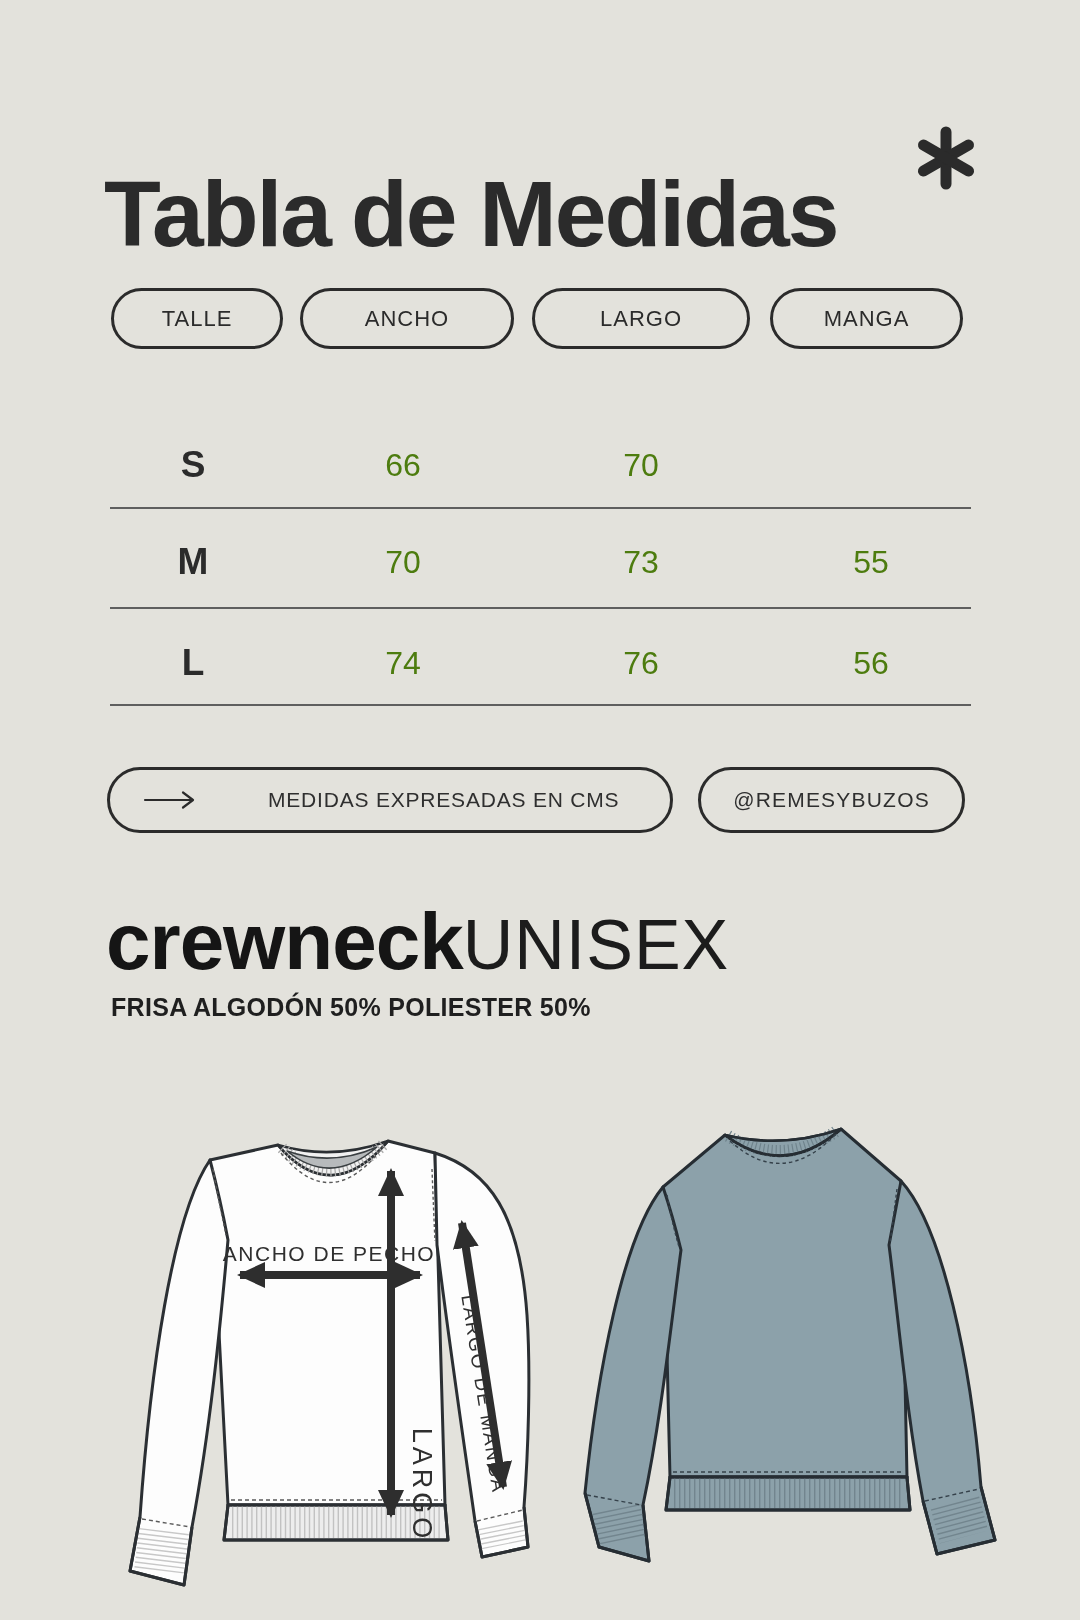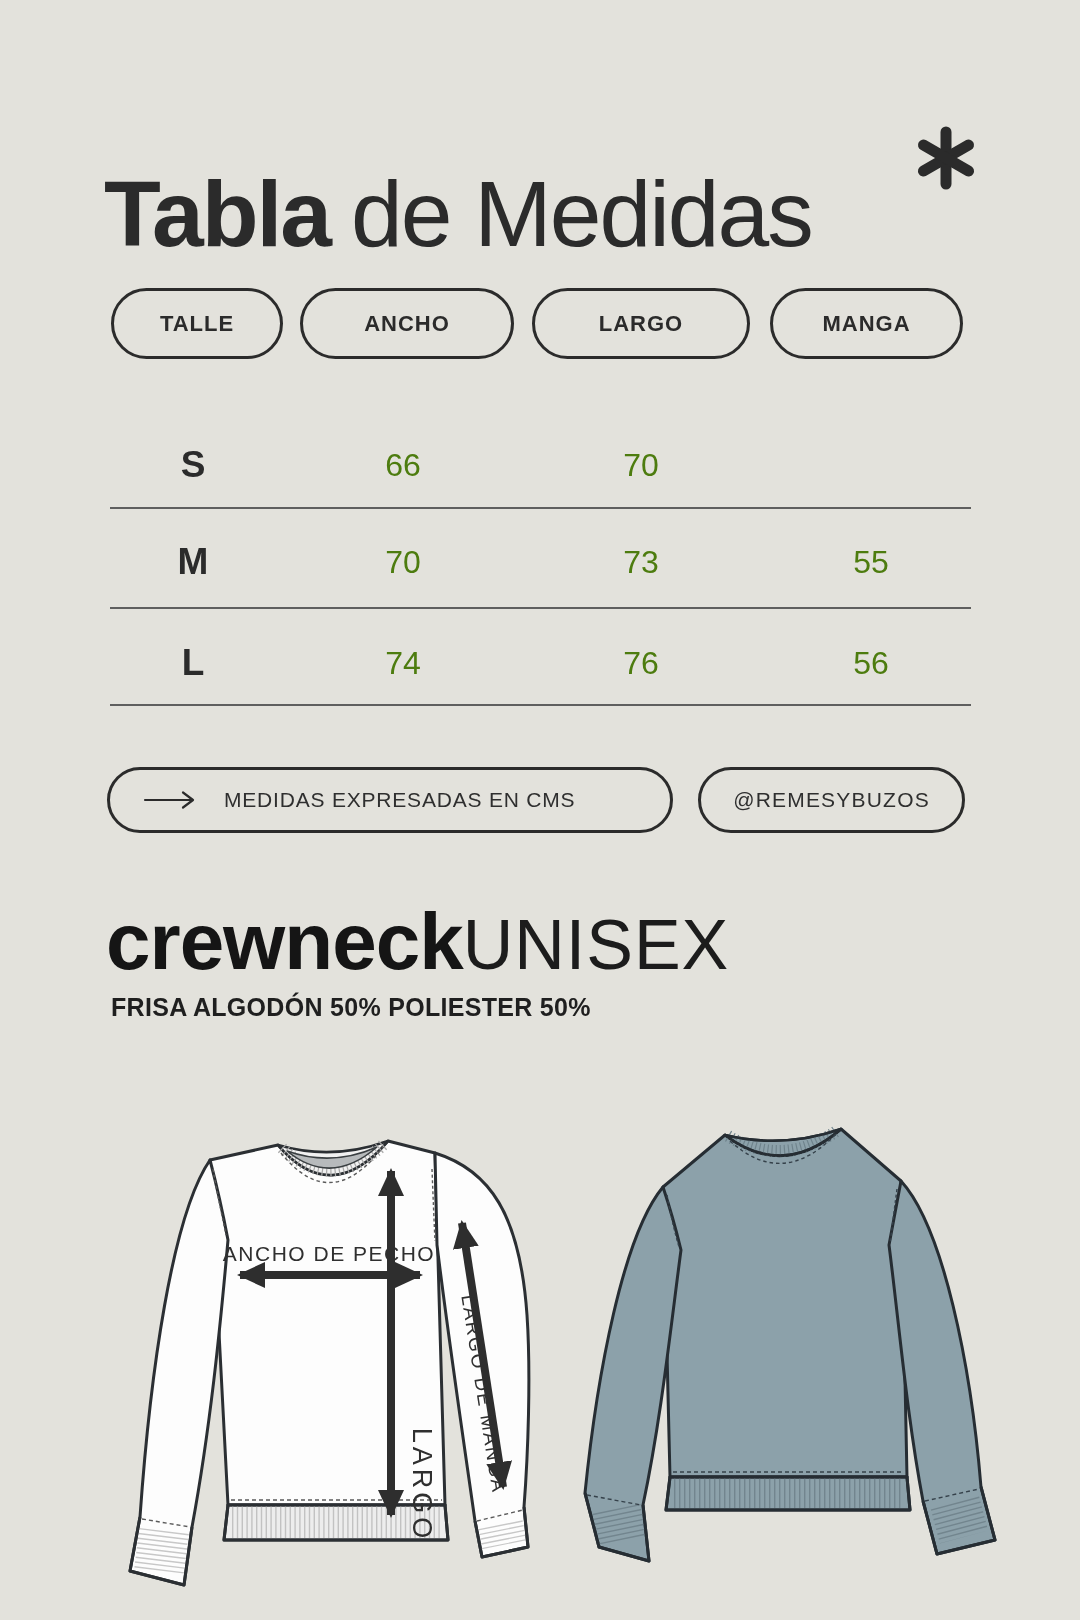--- a/index.html
+++ b/index.html
@@ -12,29 +12,29 @@
     position:relative;width:1080px;height:1620px;overflow:hidden;
     background:#e3e2dc;color:#2b2b2b;
   }
   
   .title{
     position:absolute;left:104px;top:104px;
     font-size:93px;line-height:1.05;letter-spacing:-2px;
     white-space:nowrap;color:#2b2b2b;
   }
   .title .t-bold{font-weight:700;}
-  .title .t-light{font-weight:400;margin-left:21px;}
+  .title .t-light{font-weight:700;margin-left:21px;}
   .asterisk{position:absolute;left:913px;top:125px;}
   
   .pill{
-    position:absolute;top:288px;height:71px;
+    position:absolute;top:288px;height:61px;
     border:3px solid #2b2b2b;border-radius:36px;
     display:flex;align-items:center;justify-content:center;
     box-sizing:border-box;
-    font-weight:700;font-size:22px;letter-spacing:1px;color:#2b2b2b;
+    font-weight:400;font-size:22px;letter-spacing:1px;color:#2b2b2b;
     background:transparent;
   }
   .pill-talle{left:111px;width:172px;}
   .pill-pecho{left:300px;width:214px;}
   .pill-largo{left:532px;width:218px;}
   .pill-manga{left:770px;width:193px;}
   
   .trow{position:absolute;left:0;width:1080px;height:70px;}
   .trow-s{top:430px;} .trow-m{top:527px;} .trow-l{top:628px;}
   .cell{
@@ -47,21 +47,21 @@
   .cell-manga{left:771px;width:200px;}
   .hline{
     position:absolute;left:110px;width:861px;height:2px;background:#5f5f5f;
   }
   .hline-1{top:507px;} .hline-2{top:607px;} .hline-3{top:704px;}
   
   .note-pill{
     position:absolute;top:767px;height:66px;
     border:3px solid #2b2b2b;border-radius:34px;
     box-sizing:border-box;display:flex;align-items:center;
-    font-size:21px;letter-spacing:0.8px;color:#2f2f2f;font-weight:400;
+    font-size:21px;letter-spacing:0.8px;color:#2f2f2f;font-weight:400;gap:44px;
   }
   .note-measures{left:107px;width:566px;padding-left:32px;}
   .note-measures .arrow-wrap{margin-right:26px;display:flex;align-items:center;}
   .note-handle{left:698px;width:267px;justify-content:center;letter-spacing:1.2px;}
   
   .product{
     position:absolute;left:106px;top:896px;
     display:flex;align-items:baseline;white-space:nowrap;
   }
   .p-name{font-weight:800;font-size:80px;letter-spacing:-1px;color:#151515;}

